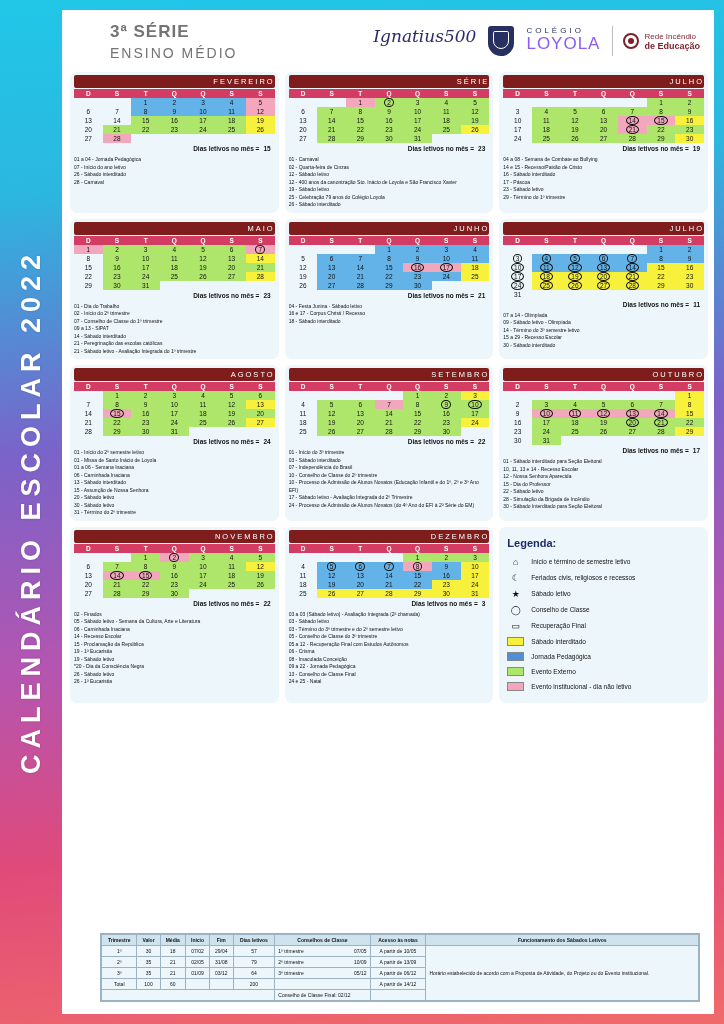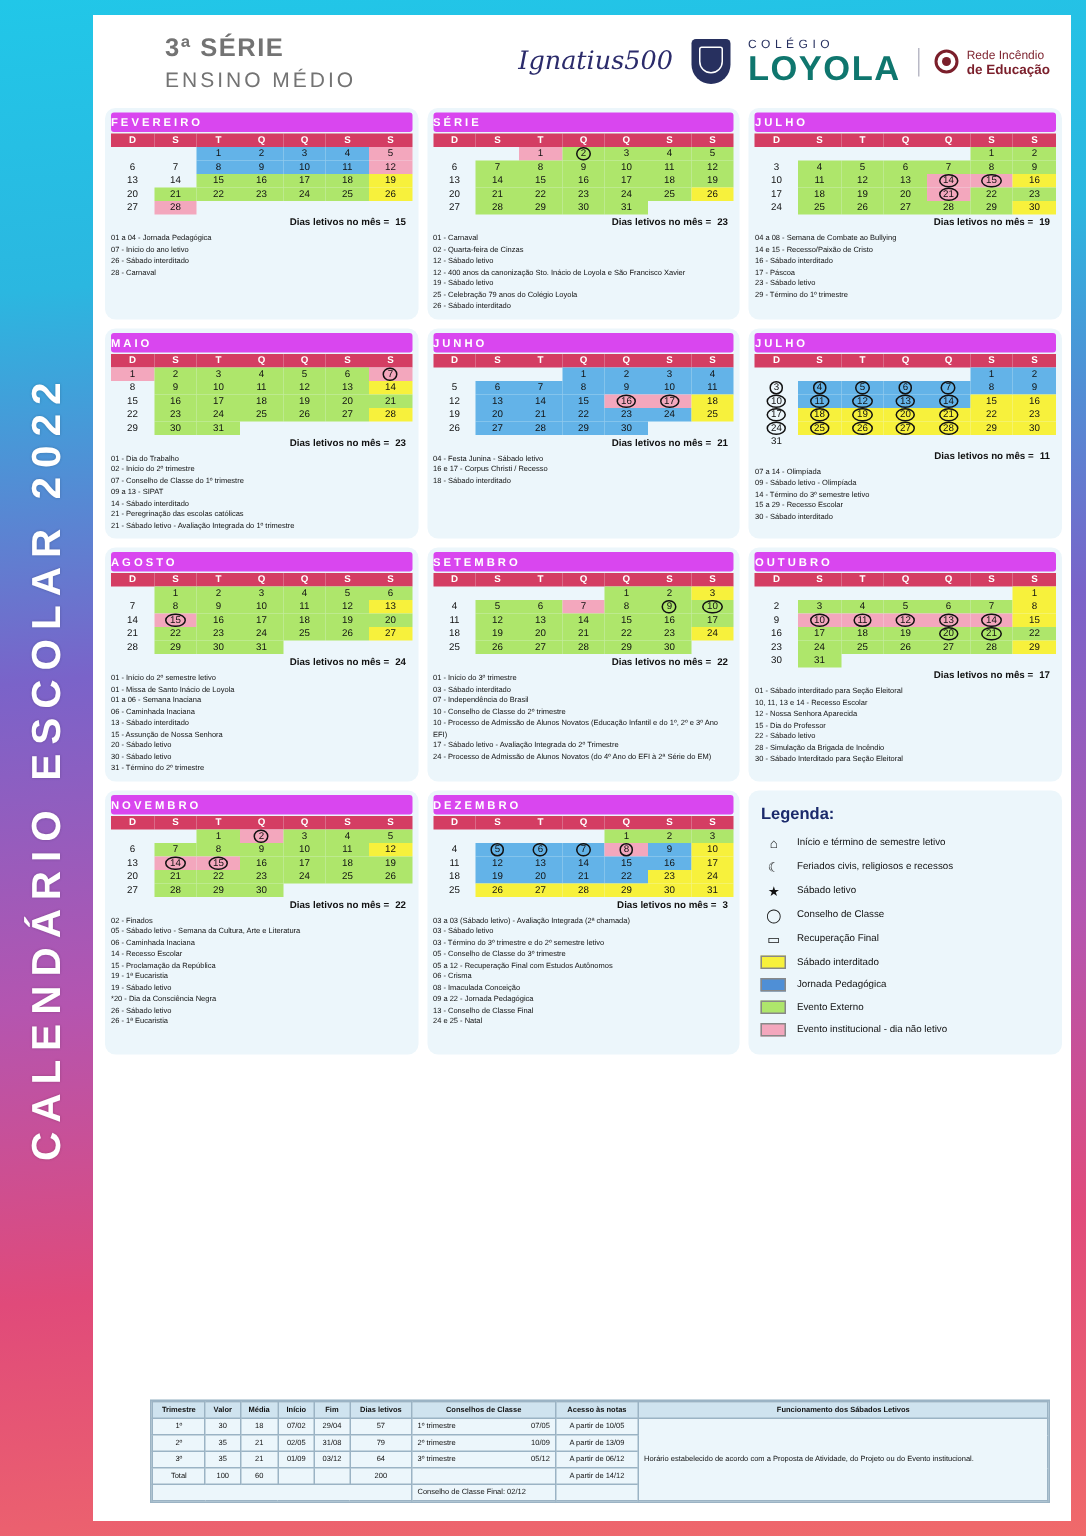--- a/index.html
+++ b/index.html
@@ -37,51 +37,51 @@
     text-shadow:0 0 2px rgba(0,0,0,.2);
   }
   
   #header {
     position:absolute; left:0; top:0; width:100%; height:62px;
     display:flex; align-items:center;
   }
   #header-title { margin-left:48px; }
   #header-title .l1 { font-size:17px; font-weight:bold; color:#737373; letter-spacing:1px;}
   #header-title .l2 { font-size:14px; color:#737373; letter-spacing:2px; margin-top:3px;}
-  #logos { margin-left:auto; margin-right:14px; display:flex; align-items:center; gap:12px;}
+  #logos { margin-left:auto; margin-right:14px; display:flex; gap:12px;}
   .logo-ign { font-family:"DejaVu Serif", serif; font-style:italic; font-size:17px; color:#2b2b6b;}
   .logo-shield { width:26px; height:30px; background:#27305f; border-radius:3px 3px 13px 13px; position:relative;}
   .logo-shield:after{content:"";position:absolute;left:5px;top:5px;right:5px;bottom:7px;border:1px solid #fff;border-radius:2px 2px 9px 9px;}
   .logo-loyola .s1{font-size:8px;letter-spacing:3px;color:#27305f;}
-  .logo-loyola .s2{font-size:23px;font-weight:bold;letter-spacing:1px;color:#0f766e;line-height:1;}
+  .logo-loyola .s2{font-size:17px;font-weight:normal;letter-spacing:1px;color:#8b5cf6;line-height:1;}
   .logo-rede{display:flex;align-items:center;gap:5px;border-left:1px solid #b9b9c6;padding-left:10px;}
   .logo-rede .mark{width:16px;height:16px;border:2px solid #7b1f2b;border-radius:50%;position:relative;}
   .logo-rede .mark:after{content:"";position:absolute;left:3px;top:3px;width:6px;height:6px;background:#7b1f2b;border-radius:50%;}
   .logo-rede .t1{font-size:8px;color:#7b1f2b;}
   .logo-rede .t2{font-size:9px;color:#7b1f2b;font-weight:bold;}
 
   
   #months {
     position:absolute; left:8px; top:62px; right:6px;
     display:grid;
     grid-template-columns: repeat(3, 1fr);
     gap:6px;
   }
   .month-card {
     background:#ecf6fb;
     border-radius:7px;
     padding:3px 4px 4px 4px;
     position:relative;
   }
   .month-title {
-    background:#d946ef;
+    background:#7f1d1d;
     color:#fff;
-    text-align:left;
+    text-align:right;
     font-size:7.5px;
-    font-weight:bold;
+    font-weight:normal;
     letter-spacing:2px;
     padding:2px 0;
     border-radius:2px;
   }
   table.cal { border-collapse:collapse; width:100%; margin-top:1px; }
   table.cal th {
     background:#d43d63; color:#fff; font-size:6.5px; font-weight:bold;
     padding:1px 0; width:14.28%;
   }
   table.cal td {

